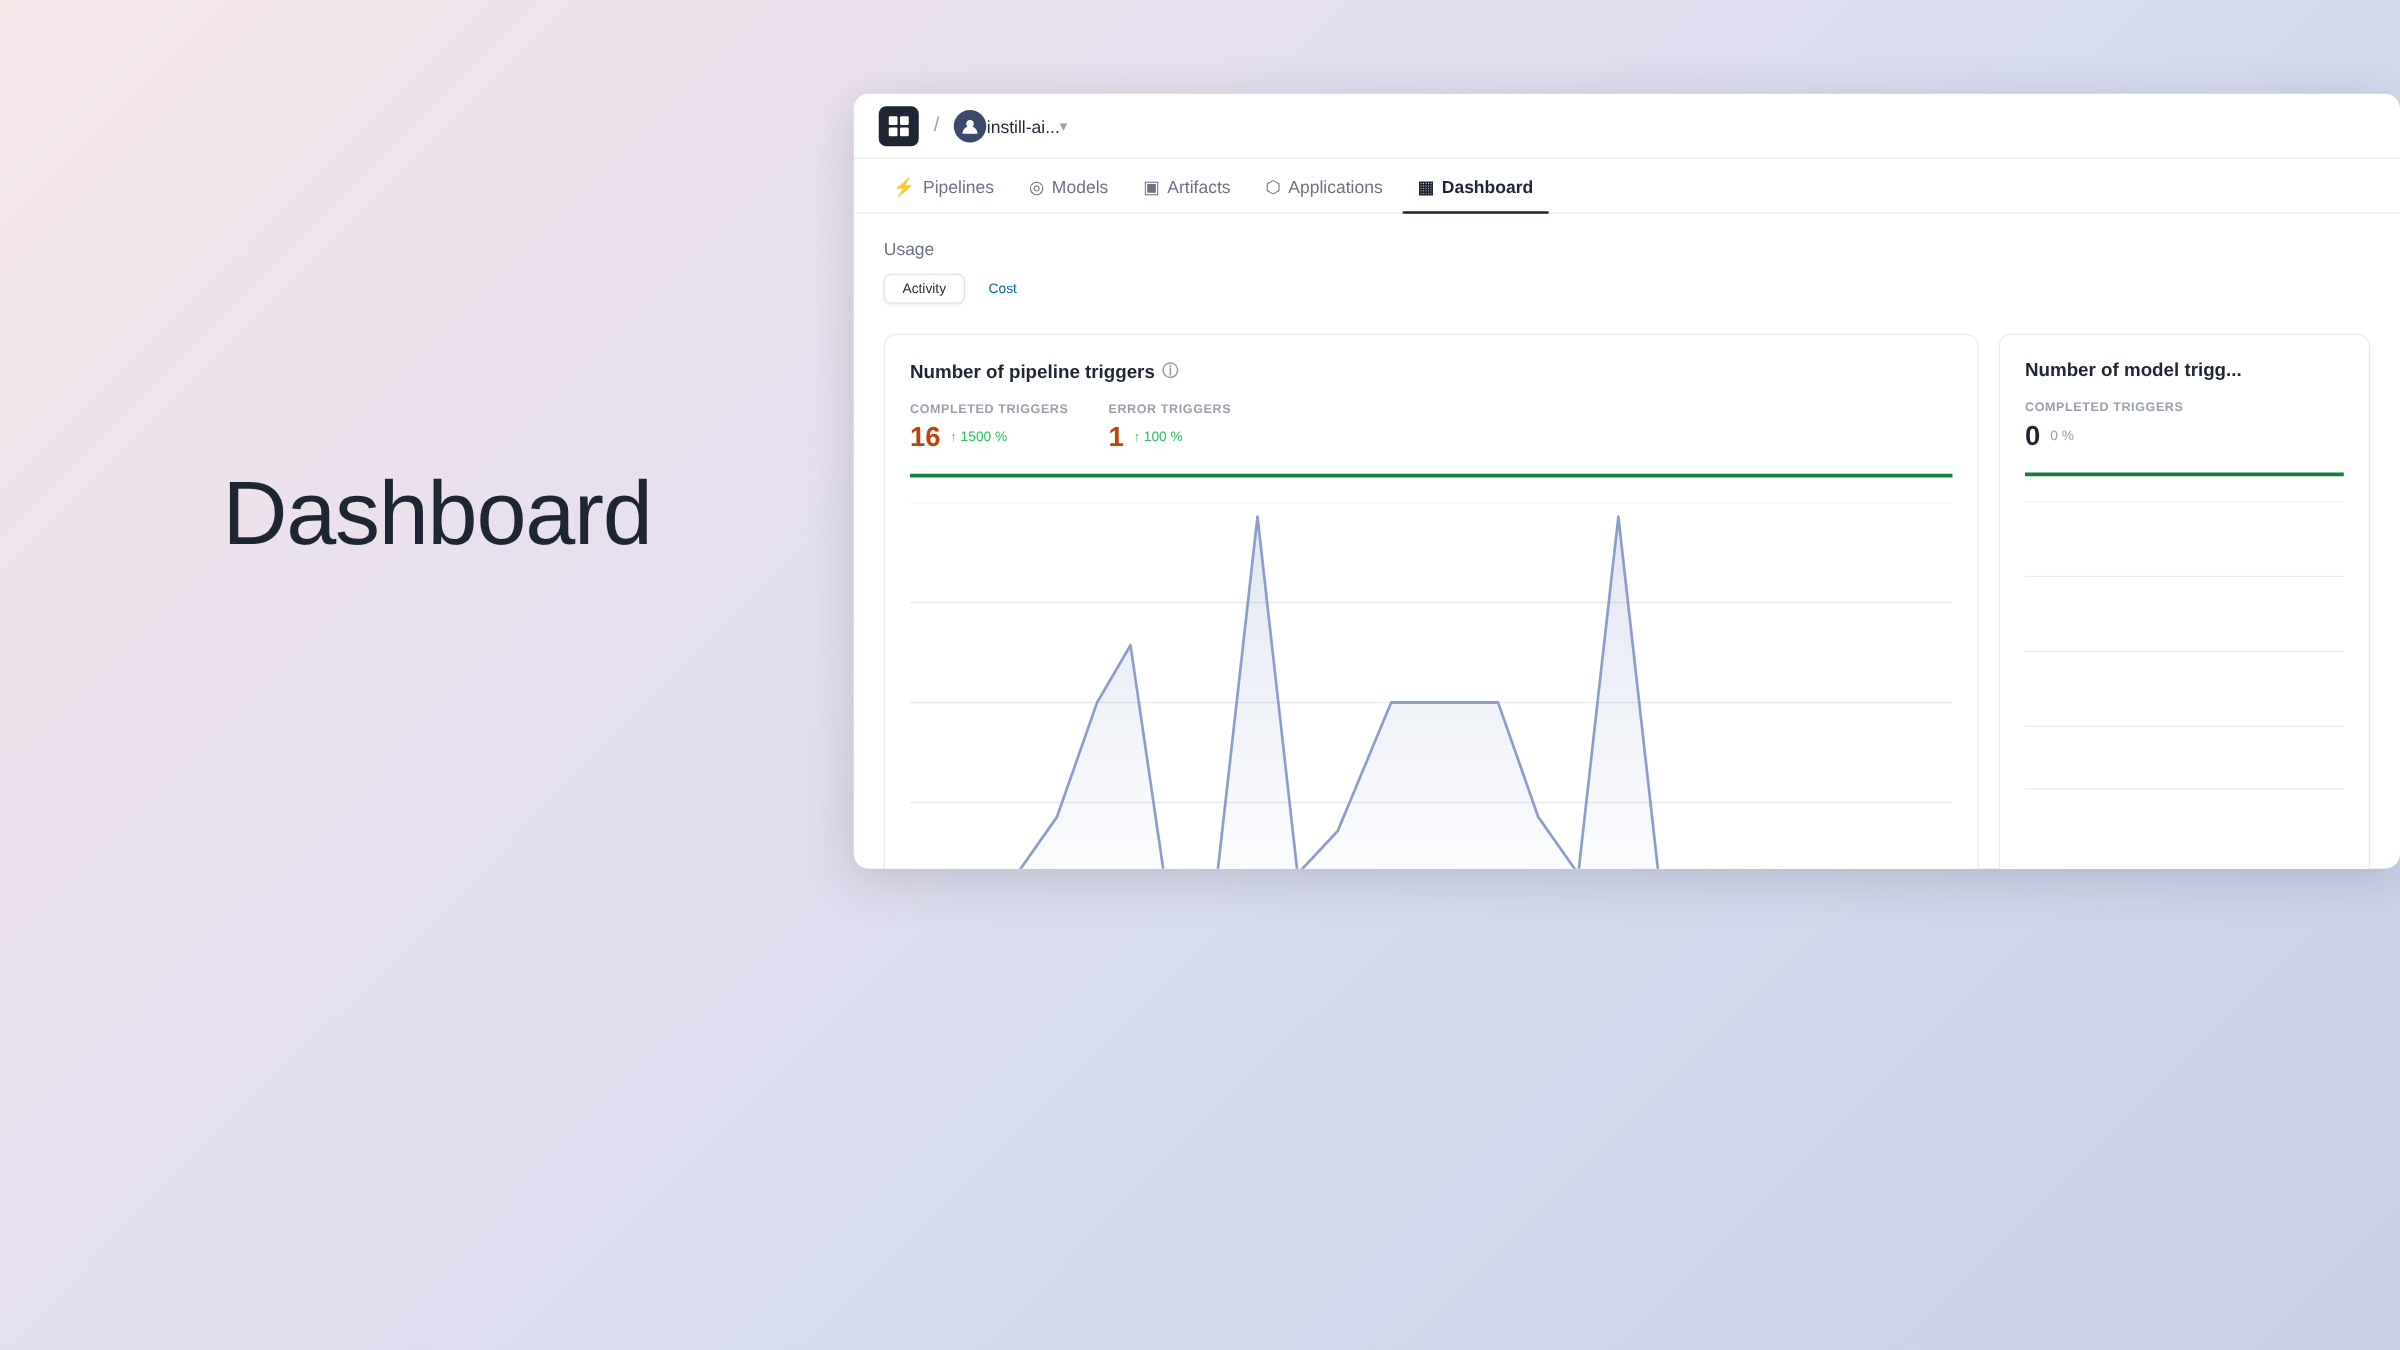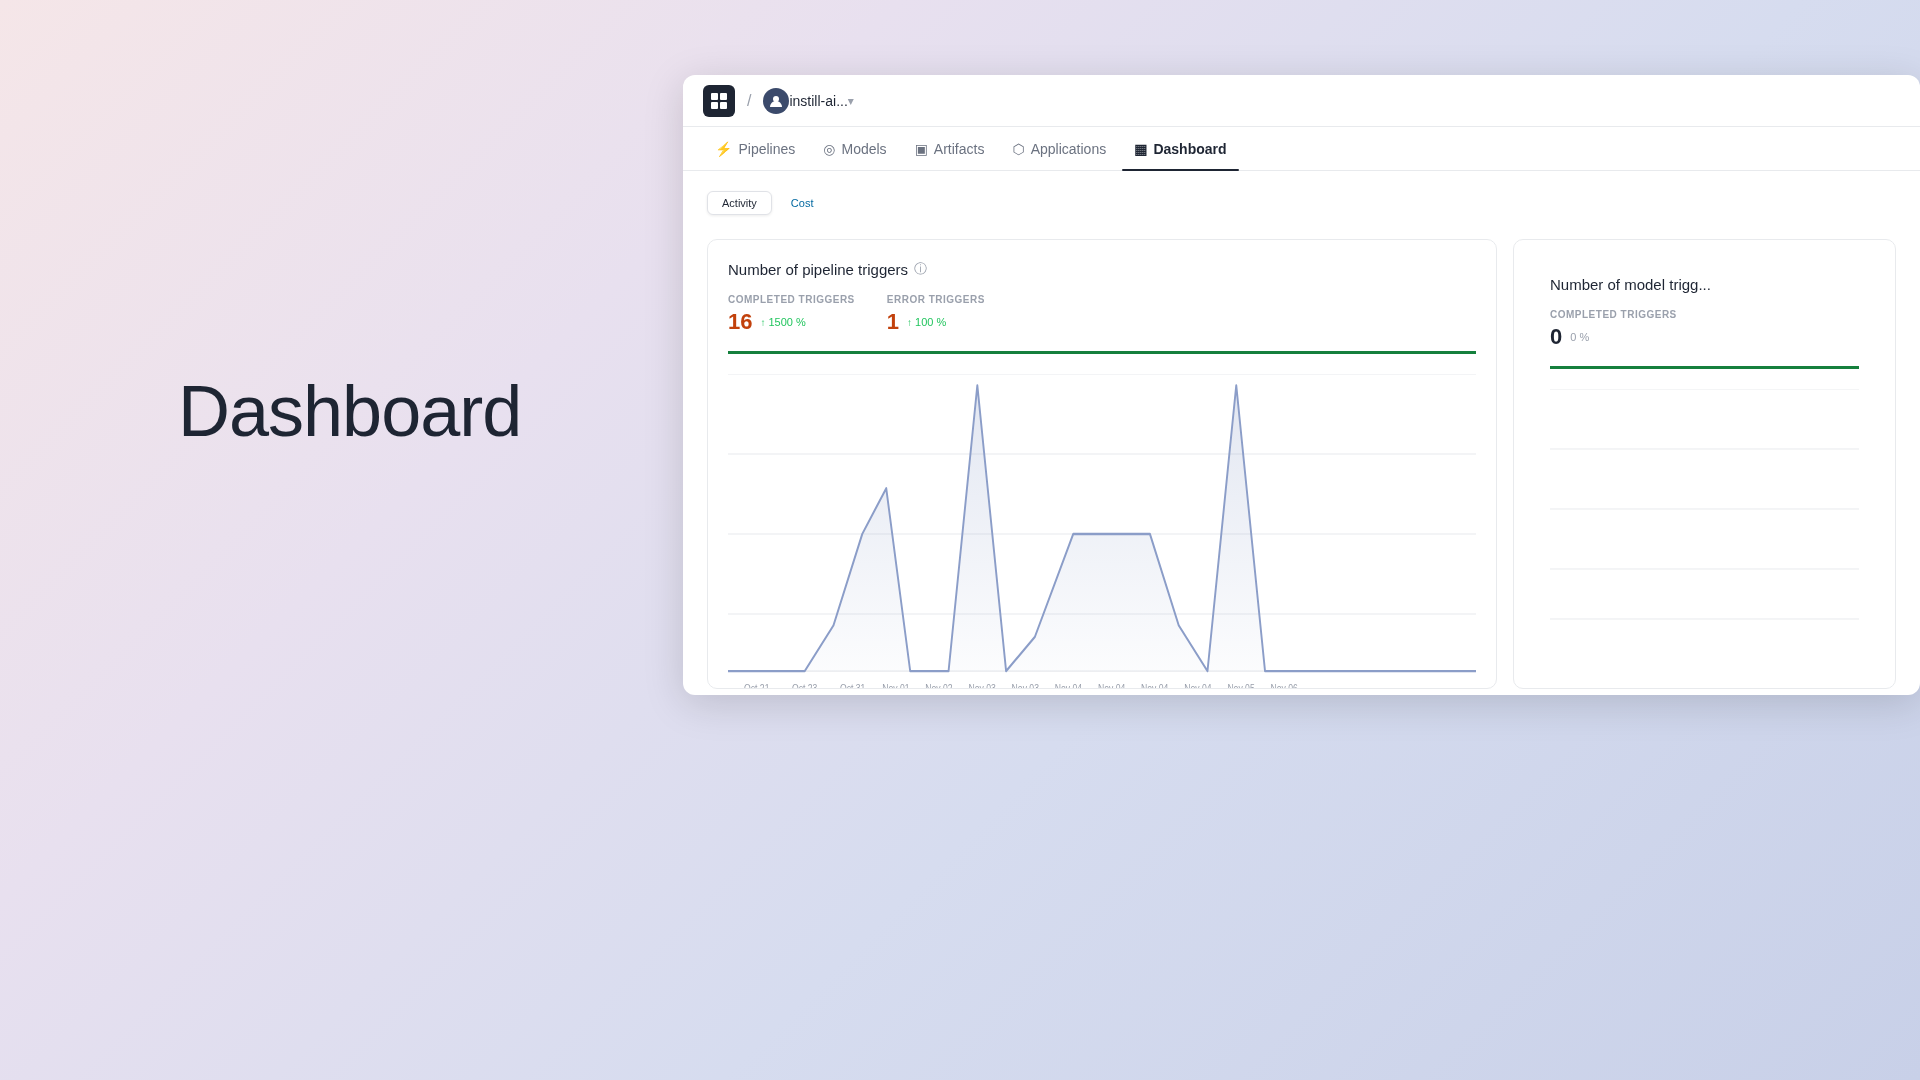--- a/index.html
+++ b/index.html
@@ -176,29 +176,29 @@
       padding: 20px;
       flex: 1;
       min-width: 0;
       overflow: hidden;
     }
 
     .chart-card-right {
       background: #ffffff;
       border: 1px solid #e8eaed;
       border-radius: 10px;
-      padding: 36px;
-      width: 383px;
+      padding: 20px;
+      width: 297px;
       flex-shrink: 0;
       overflow: hidden;
     }
 
     .chart-title {
       font-size: 15px;
-      font-weight: 400;
+      font-weight: 700;
       color: #1e2533;
       margin-bottom: 16px;
       display: flex;
       align-items: center;
       gap: 6px;
     }
     .info-icon {
       color: #9aa0ac;
       font-size: 13px;
     }
@@ -301,20 +301,21 @@
       <span>⬡</span>
       <span>Applications</span>
     </a>
     <a class="nav-tab active">
       <span>▦</span>
       <span>Dashboard</span>
     </a>
   </div>
 
   <div class="content">
+    <div class="usage-label">Usage</div>
 
     <div class="tab-group">
       <button class="tab-btn active">Activity</button>
       <button class="tab-btn inactive">Cost</button>
     </div>
 
     <div class="charts-row">
 
       <div class="chart-card">
         <div class="chart-title">

